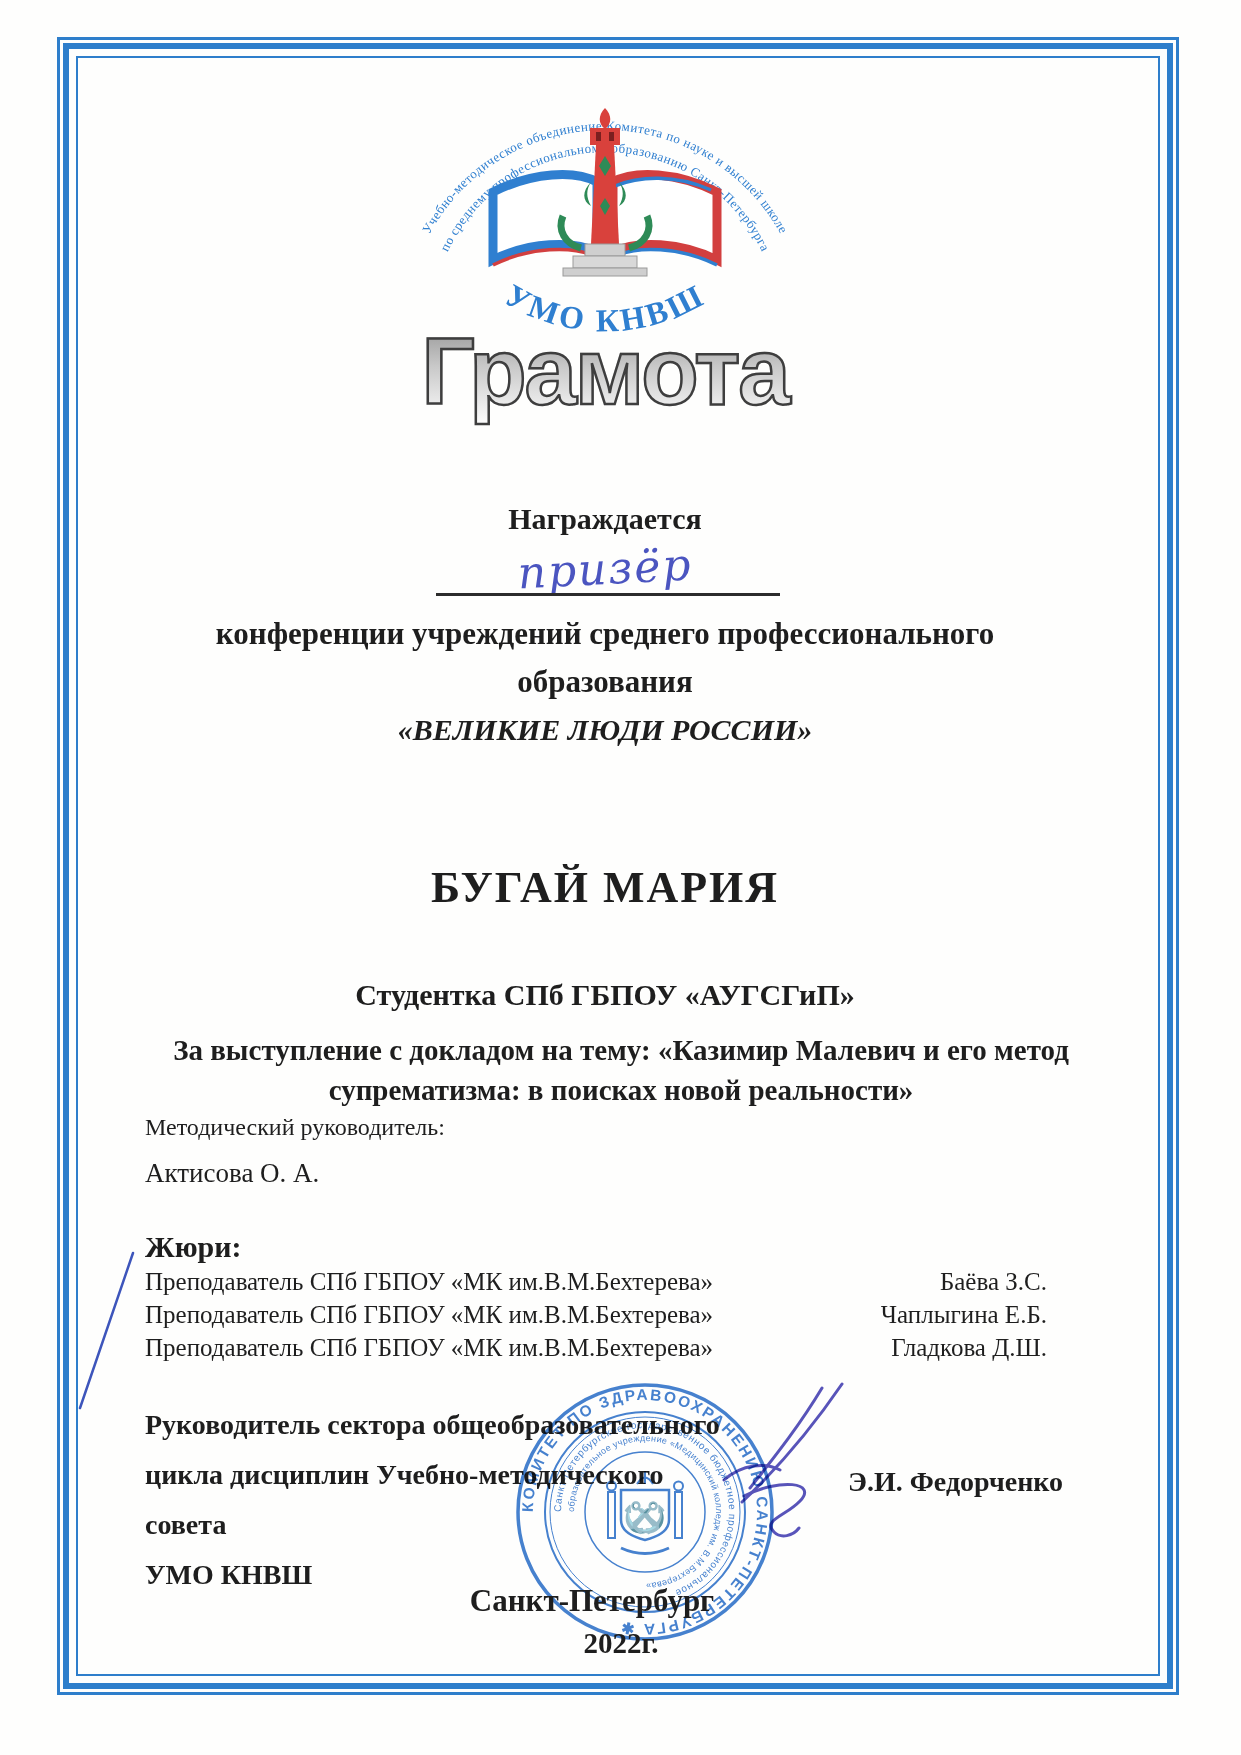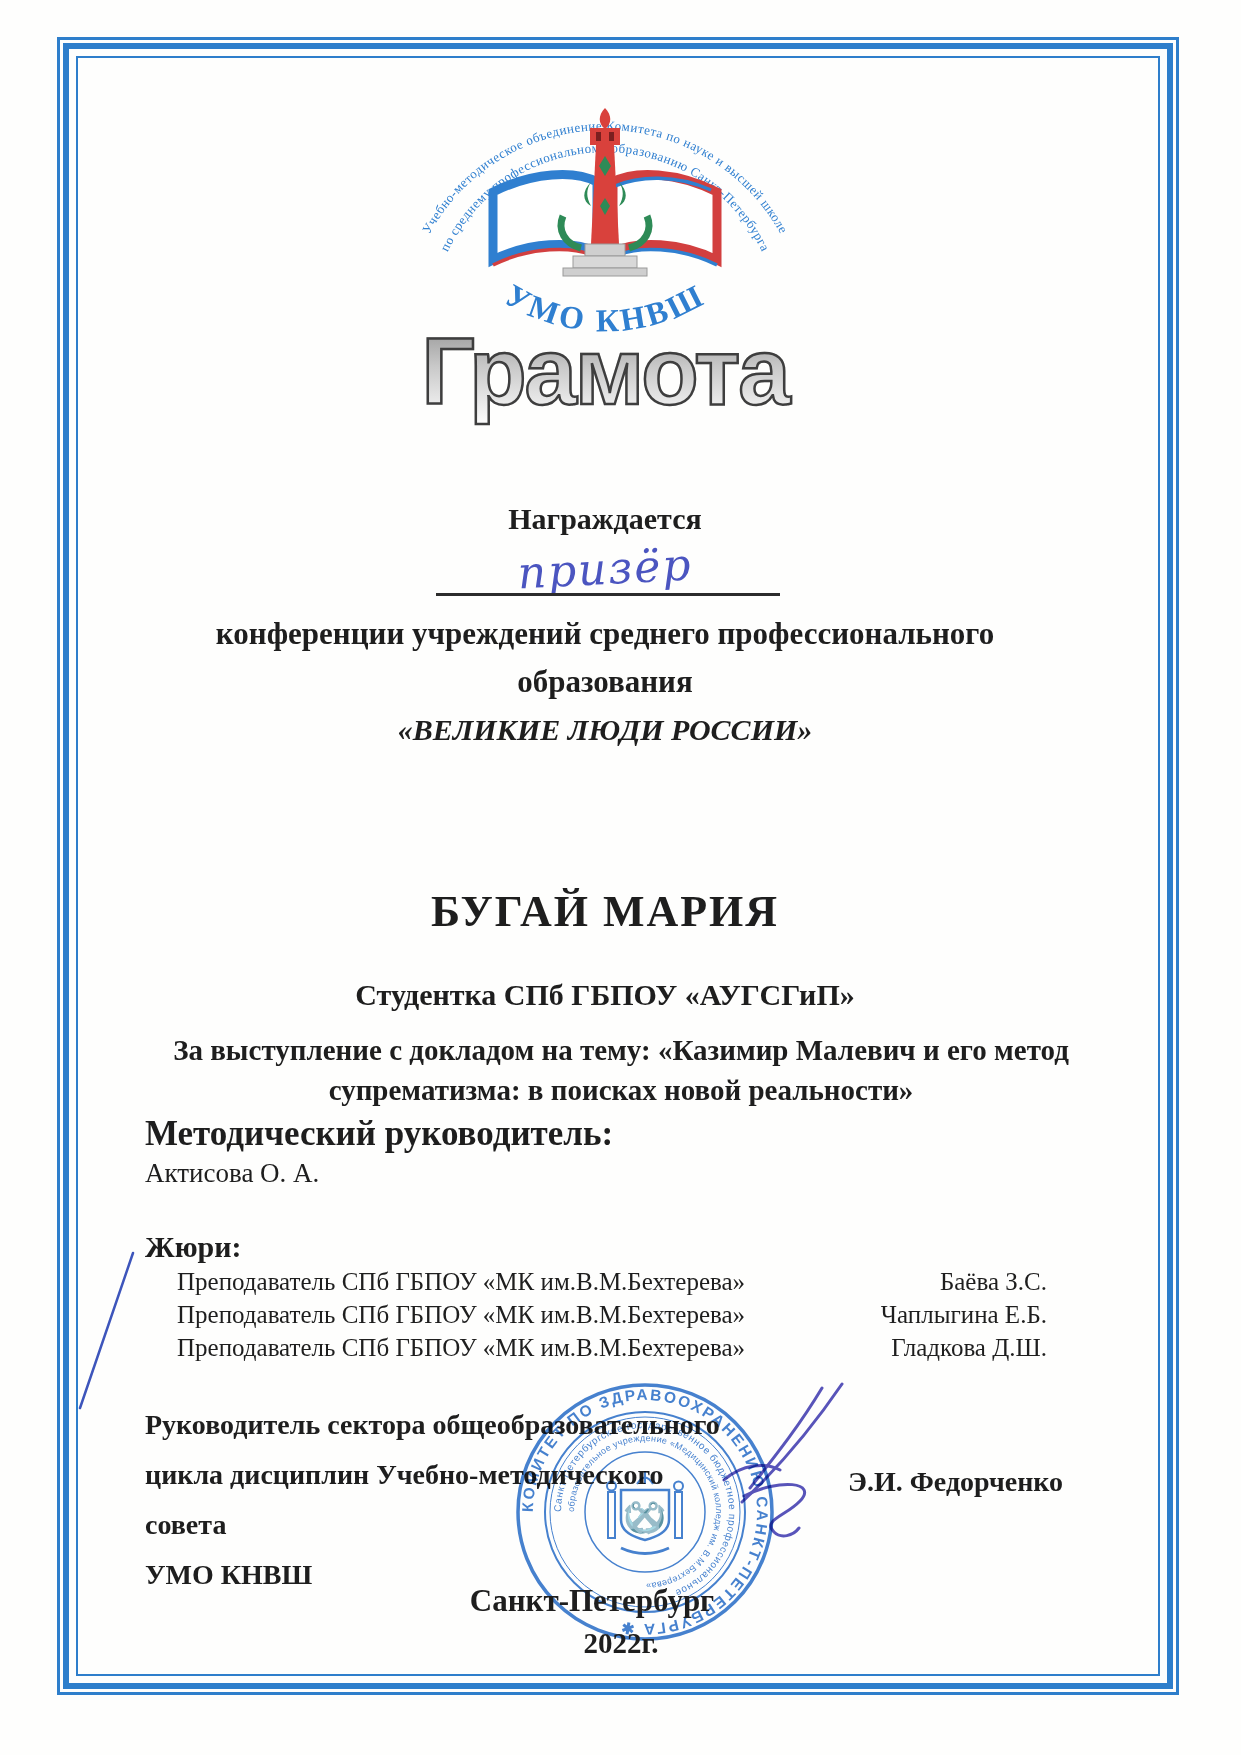--- a/index.html
+++ b/index.html
@@ -32,30 +32,30 @@
   .awarded-label { top:502px; font-size:30px; font-weight:bold; }
   .handwritten {
     top:543px; font-family:"DejaVu Serif", serif; font-style:italic;
     font-size:44px; letter-spacing:2px; color:#4b55c0; transform:rotate(-3deg);
   }
   .blank-line { top:593px; left:436px; width:344px; height:3px; background:#2c2c2c; }
 
   .event-block { top:610px; font-size:31px; font-weight:bold; line-height:48px; }
   .event-name  { font-style:italic; font-size:30px; }
 
-  .recipient-name { top:862px; font-size:44px; font-weight:bold; letter-spacing:2px;margin-top:24px; }
+  .recipient-name { top:862px; font-size:44px; font-weight:bold; letter-spacing:2px; }
   .affiliation    { top:978px; font-size:30px; font-weight:bold; }
   .work-block     { top:1030px; font-size:29px; font-weight:bold; line-height:40px;margin-left:32px; }
 
   .left-col { left:145px; text-align:left; }
-  .supervisor-label { top:1114px; font-size:35px; font-weight:bold; }
+  .supervisor-label { top:1114px; font-size:24px; font-weight:normal; }
   .supervisor-name  { top:1158px; font-size:27px; }
   .jury-label       { top:1230px; font-size:30px; font-weight:bold; }
   .jury-table { top:1268px; left:145px; width:902px; font-size:25px; }
-  .jury-row   { display:flex; justify-content:space-between; height:33px;margin-left:32px; }
+  .jury-row   { display:flex; justify-content:space-between; height:33px; }
 
   .role-block { top:1400px; font-size:28px; font-weight:bold; line-height:50px; width:600px; }
   .signatory-name { top:1466px; left:848px; font-size:28px; font-weight:bold; }
 
   .footer-city { top:1583px; font-size:31px; font-weight:bold; transform:translateX(-13px); }
   .footer-year { top:1627px; font-size:29px; font-weight:bold; transform:translateX(16px); }
 
   .stamp-wrap { top:1372px; left:505px; width:280px; height:280px;
                 opacity:.82; mix-blend-mode:multiply; }
   .sig-layer, .ink-layer { top:0; left:0; width:1241px; height:1755px;

